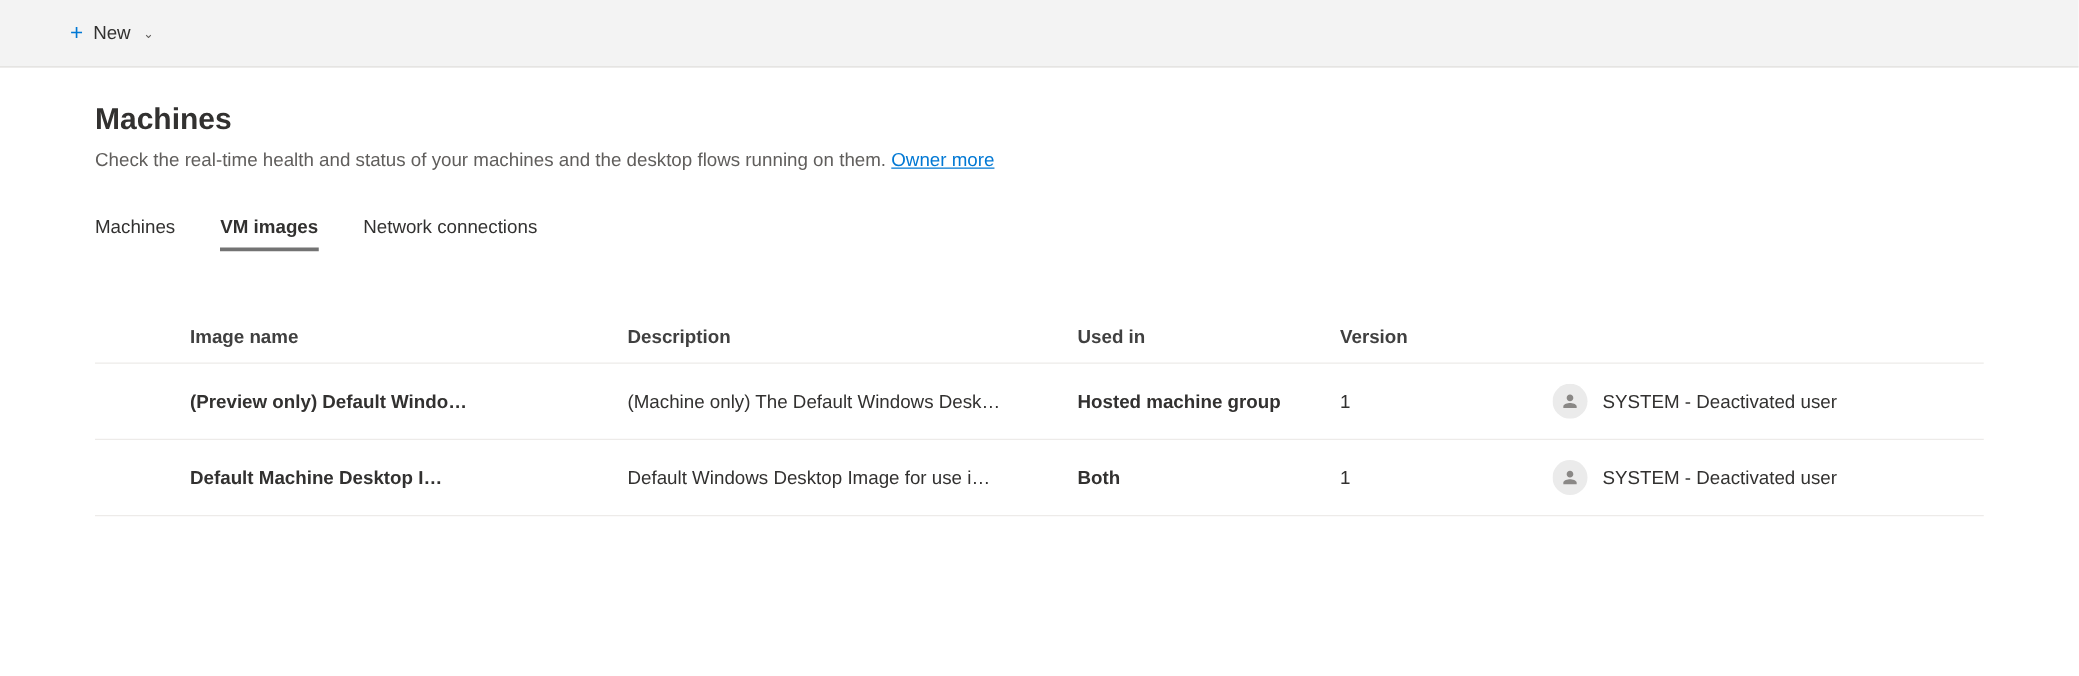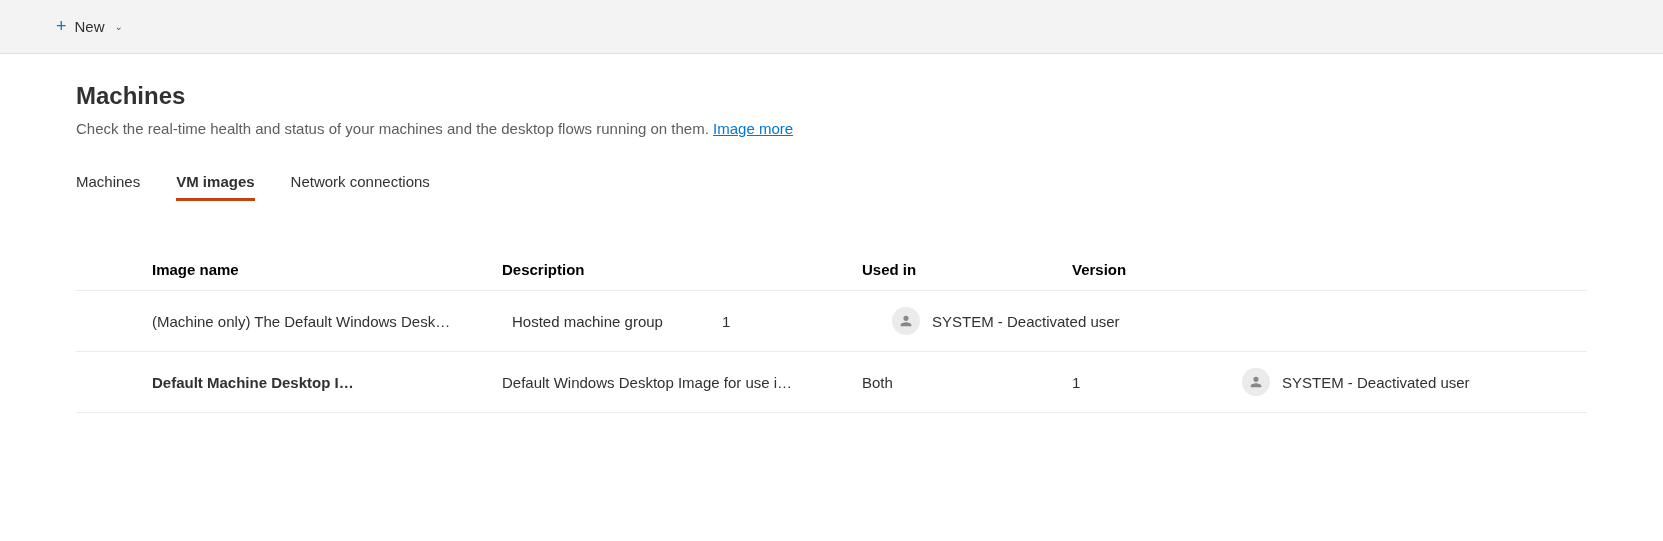--- a/index.html
+++ b/index.html
@@ -67,52 +67,53 @@
     .tab {
       font-size: 15px;
       color: #323130;
       padding: 8px 0;
       cursor: pointer;
       border-bottom: 3px solid transparent;
       font-weight: 400;
     }
     .tab.active {
       font-weight: 600;
-      border-bottom: 3px solid #c2410c;
+      border-bottom: 3px solid #737373;
     }
     .table-container {
       width: 100%;
     }
     .table-header {
       display: flex;
       padding: 12px 0 12px 76px;
       border-bottom: 1px solid #edebe9;
     }
     .table-header .col {
       font-weight: 600;
       font-size: 15px;
-      color: #000000;
+      color: #404040;
     }
     .table-row {
       display: flex;
       padding: 16px 0 16px 76px;
       border-bottom: 1px solid #edebe9;
       align-items: center;
     }
     .col-name {
       width: 350px;
       flex-shrink: 0;
     }
     .col-desc {
       width: 360px;
       flex-shrink: 0;
     }
     .col-used {
       width: 210px;
       flex-shrink: 0;
+      font-weight: bold;
     }
     .col-version {
       width: 170px;
       flex-shrink: 0;
     }
     .col-owner {
       flex: 1;
       display: flex;
       align-items: center;
       gap: 12px;
@@ -150,38 +151,39 @@
   <button class="new-button">
     <span class="plus-icon">+</span>
     <span>New</span>
     <span class="chevron">⌄</span>
   </button>
 </div>
 
 <div class="content">
   <h1 class="page-title">Machines</h1>
   <p class="page-description">
-    <span>Check the real-time health and status of your machines and the desktop flows running on them. </span><a href="#" class="learn-more">Image more</a>
+    <span>Check the real-time health and status of your machines and the desktop flows running on them. </span><a href="#" class="learn-more">Owner more</a>
   </p>
 
   <div class="tabs">
     <div class="tab">Machines</div>
     <div class="tab active">VM images</div>
     <div class="tab">Network connections</div>
   </div>
 
   <div class="table-container">
     <div class="table-header">
       <div class="col col-name">Image name</div>
       <div class="col col-desc">Description</div>
       <div class="col col-used">Used in</div>
       <div class="col col-version">Version</div>
     </div>
 
     <div class="table-row">
+      <div class="col col-name">(Preview only) Default Windo…</div>
       <div class="col col-desc">(Machine only) The Default Windows Desk…</div>
       <div class="col col-used">Hosted machine group</div>
       <div class="col col-version">1</div>
       <div class="col col-owner">
         <span class="owner-avatar">
           <svg viewBox="0 0 24 24">
               <path d="M12 12c2.21 0 4-1.79 4-4s-1.79-4-4-4-4 1.79-4 4 1.79 4 4 4zm0 2c-2.67 0-8 1.34-8 4v2h16v-2c0-2.66-5.33-4-8-4z"></path>
             </svg>
         </span>
         <span>SYSTEM - Deactivated user</span>

